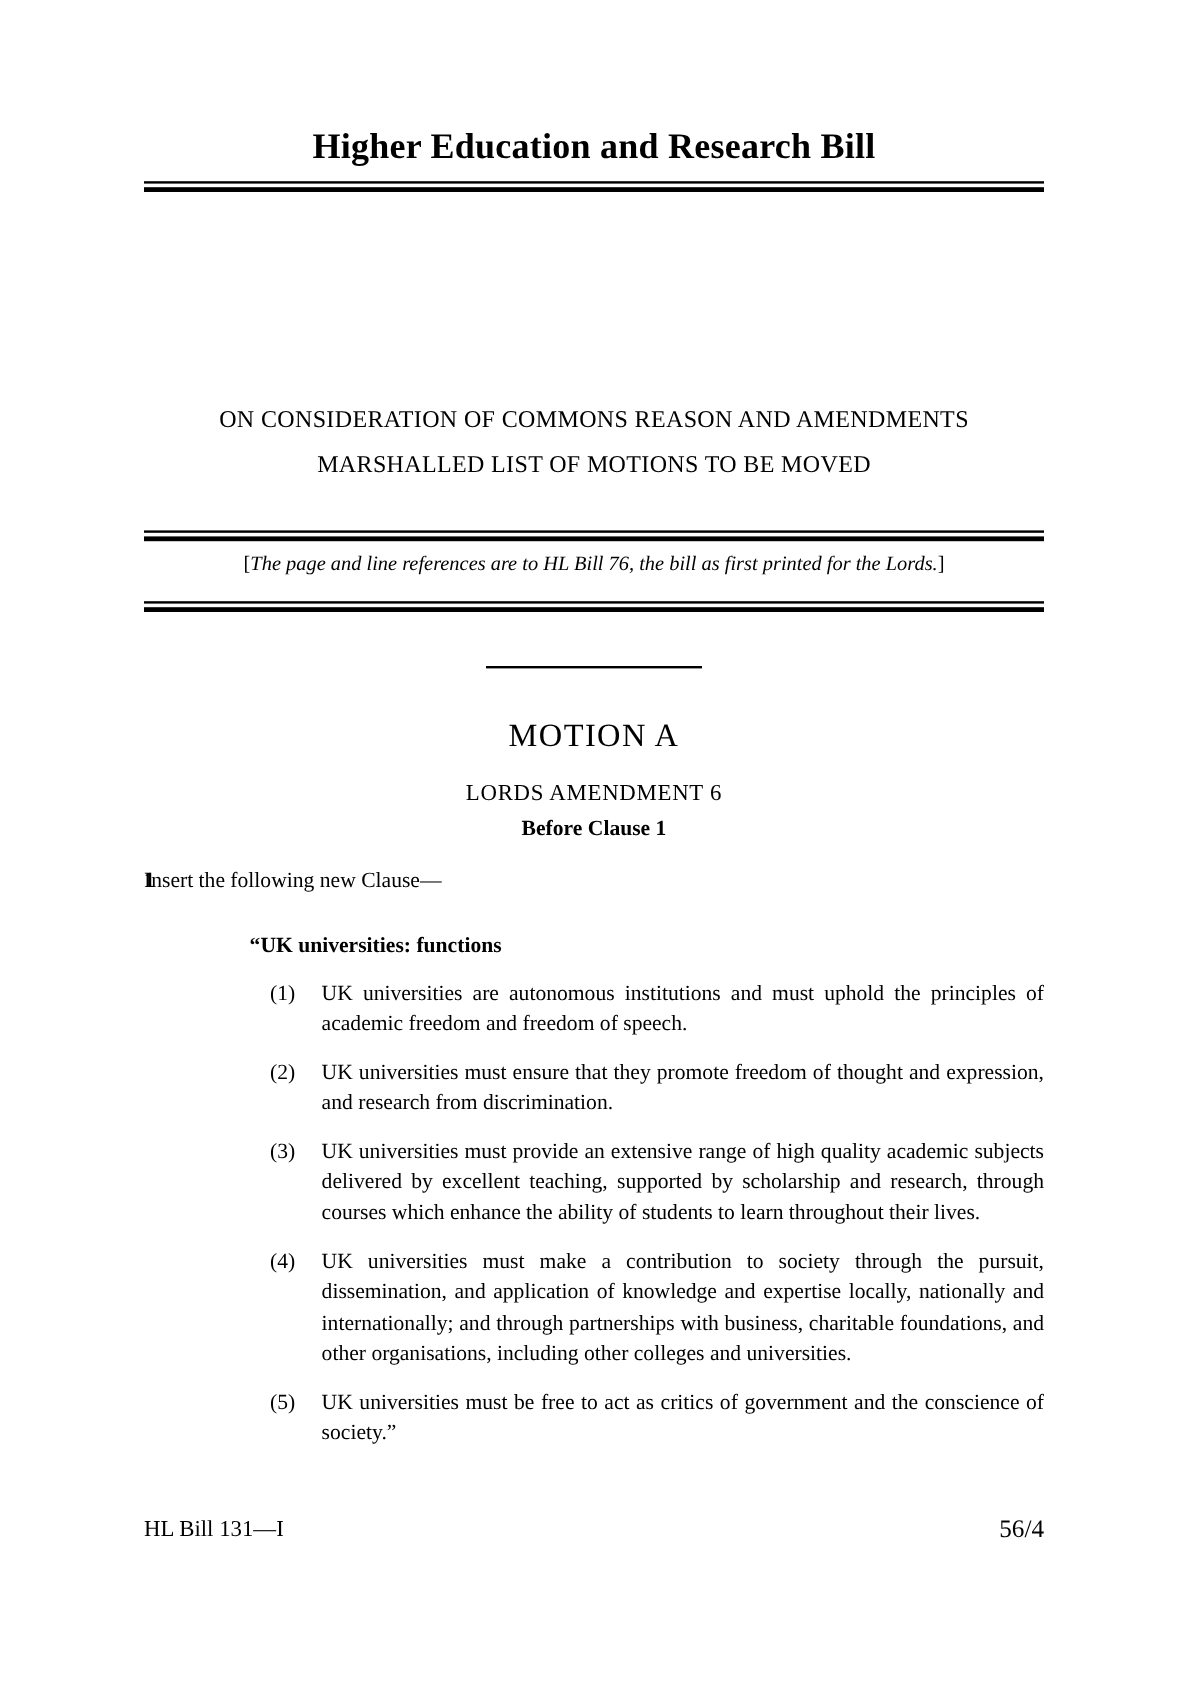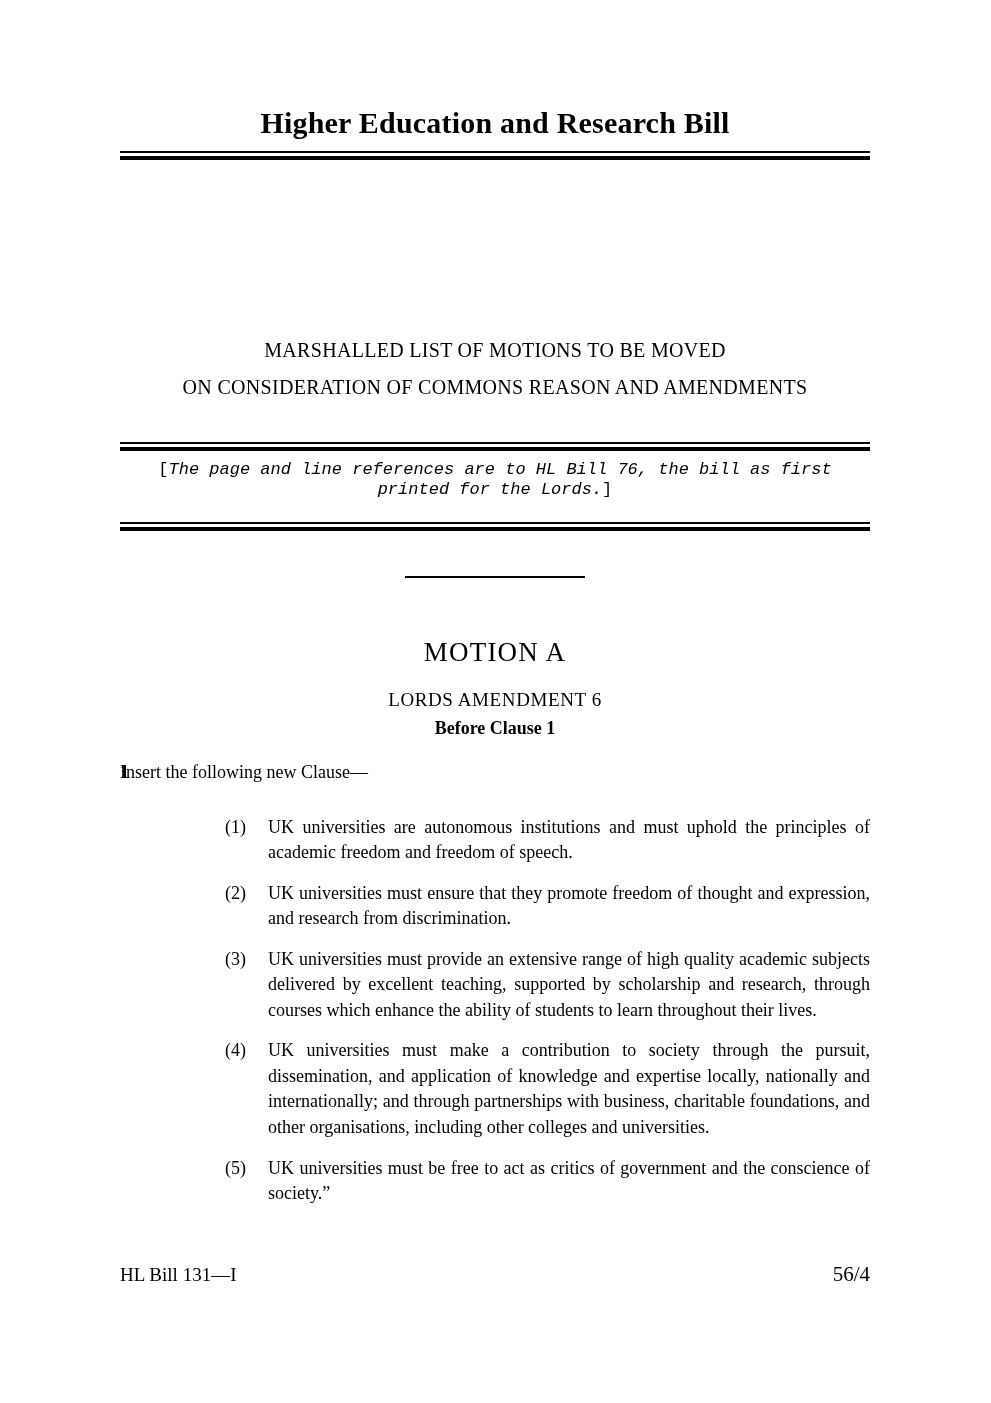--- a/index.html
+++ b/index.html
@@ -69,39 +69,38 @@
   
   .note-box {
     margin-top: 36px;
     width: 100%;
   }
   .note-text {
     text-align: center;
     font-size: 17px;
     padding: 9px 0 9px 0;
     line-height: 1.2;
-    font-family: Liberation Mono, monospace;
   }
   .note-text i { font-style: italic; }
 
   
   .short-rule-wrap {
     margin-top: 45px;
     display: flex;
     justify-content: center;
   }
   .short-rule {
     width: 180px;
     height: 2px;
     background: #000;
   }
 
   
   .motion-title {
-    margin-top: 58px;
+    margin-top: 40px;
     text-align: center;
     font-size: 27px;
     letter-spacing: 1.2px;
     line-height: 1.2;
   }
   .lords-amendment {
     margin-top: 21px;
     text-align: center;
     font-size: 19px;
     letter-spacing: 0.6px;
@@ -190,22 +189,22 @@
 
     <h1 class="doc-title">Higher Education and Research Bill</h1>
 
     <div class="rule-double">
       <div class="thin"></div>
       <div class="gap"></div>
       <div class="thick"></div>
     </div>
 
     <div class="marshalled">
+      <div>ON CONSIDERATION OF COMMONS REASON AND AMENDMENTS</div>
       <div>MARSHALLED LIST OF MOTIONS TO BE MOVED</div>
-      <div>ON CONSIDERATION OF COMMONS REASON AND AMENDMENTS</div>
     </div>
 
     <div class="note-box">
       <div class="rule-double">
         <div class="thin"></div>
         <div class="gap"></div>
         <div class="thick"></div>
       </div>
       <div class="note-text"><span>[</span><i>The page and line references are to HL Bill 76, the bill as first printed for the Lords.</i><span>]</span></div>
       <div class="rule-double">
@@ -224,20 +223,21 @@
     <div class="lords-amendment">LORDS AMENDMENT 6</div>
 
     <div class="before-clause">Before Clause 1</div>
 
     <div class="amendment-line">
       <span class="amendment-num">1</span>
       <span class="amendment-text">Insert the following new Clause—</span>
     </div>
 
     <div class="clause-block">
+      <div class="clause-heading">“UK universities: functions</div>
 
       <ul class="sub-list">
         <li class="sub-item">
           <span class="sub-num">(1)</span>
           <span class="sub-text">UK universities are autonomous institutions and must uphold the principles of academic freedom and freedom of speech.</span>
         </li>
         <li class="sub-item">
           <span class="sub-num">(2)</span>
           <span class="sub-text">UK universities must ensure that they promote freedom of thought and expression, and research from discrimination.</span>
         </li>

